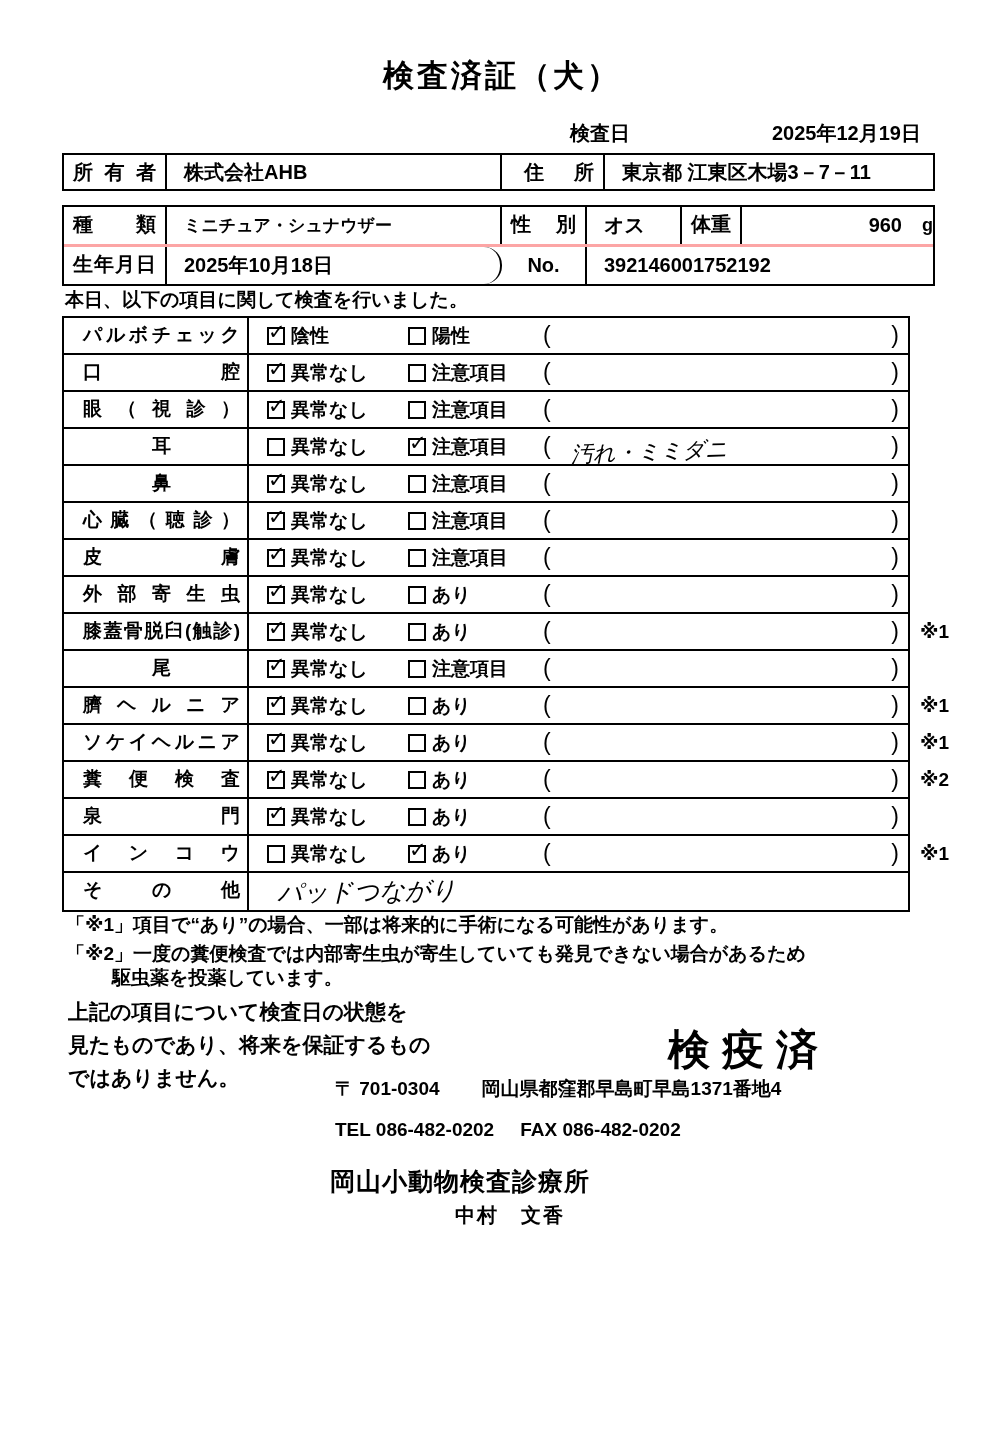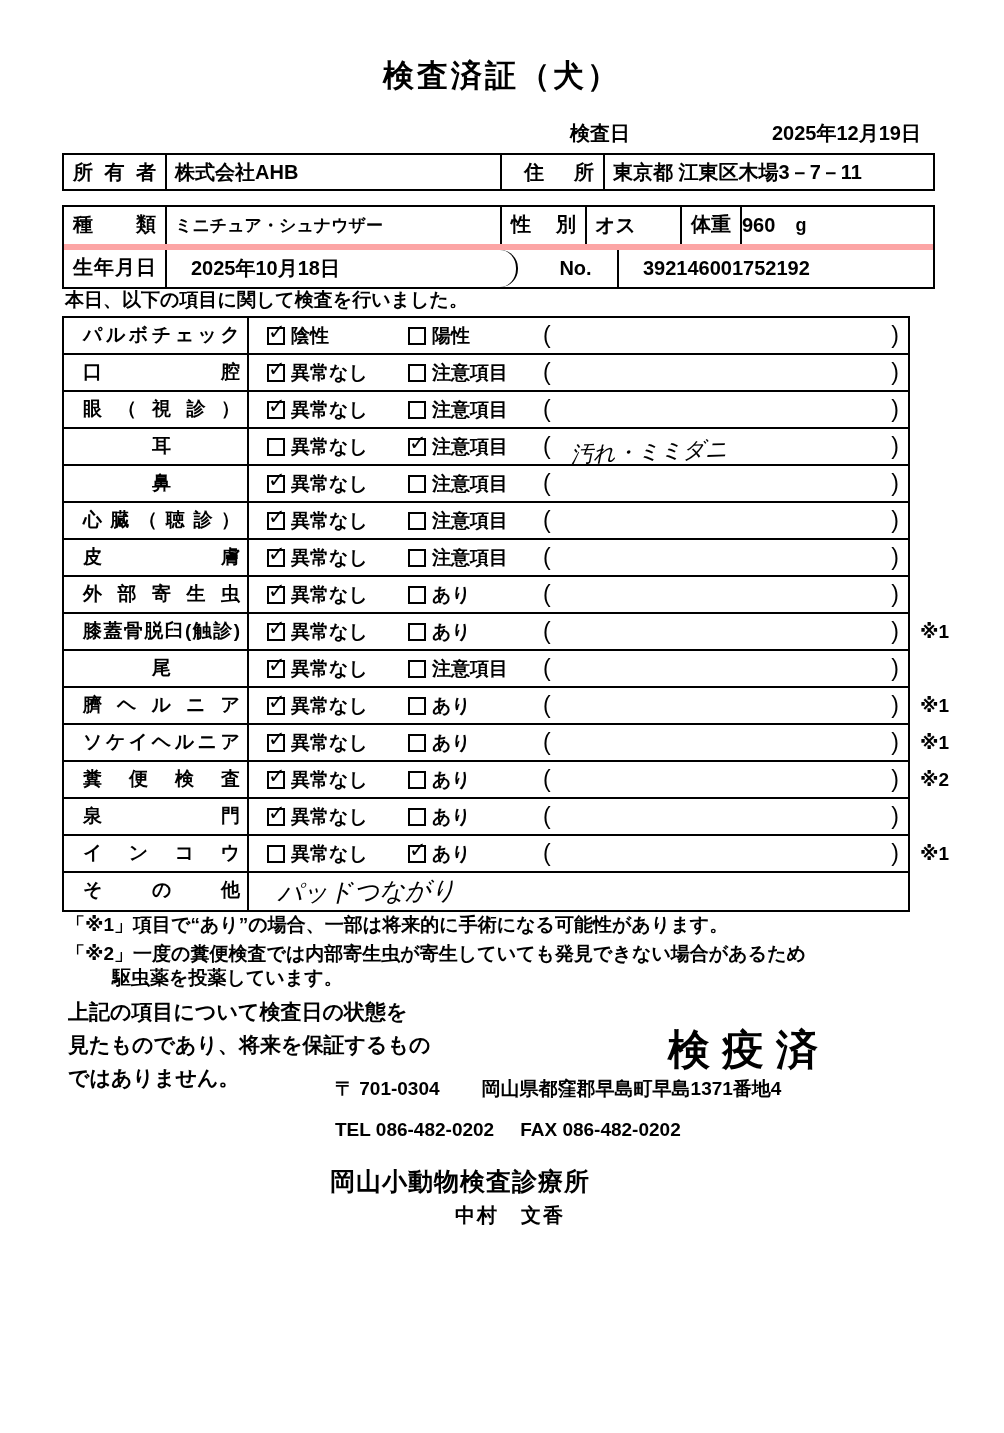--- a/index.html
+++ b/index.html
@@ -9,33 +9,33 @@
   .title{position:absolute;top:55px;left:0;width:100%;text-align:center;
          font-size:31px;font-weight:700;letter-spacing:3px;}
 
   .date-label{position:absolute;left:570px;top:120px;font-size:20px;font-weight:700;}
   .date-value{position:absolute;left:772px;top:120px;font-size:20px;font-weight:700;}
 
   .tbl{position:absolute;left:62px;border:2px solid #000;box-sizing:border-box;}
   .owner-table{top:153px;width:873px;height:38px;display:flex;}
   .pet-table{top:205px;width:873px;}
   .prow{display:flex;height:37px;}
-  .prow + .prow{border-top:6px solid #fca5a5;gap:16px;}
+  .prow + .prow{border-top:3px solid #fca5a5;}
 
   .cell{box-sizing:border-box;border-right:2px solid #000;display:flex;align-items:center;
         font-weight:700;font-size:20px;overflow:hidden;}
   .cell:last-child{border-right:none;}
-  .cell.pad{padding-left:8px;text-align:center;}
+  .cell.pad{padding-left:17px;text-align:center;}
   .cell.center{justify-content:center;}
   .lcell{box-sizing:border-box;border-right:2px solid #000;font-weight:700;font-size:20px;
          padding:0 9px;text-align:justify;text-align-last:justify;overflow:hidden;}
   .owner-table .lcell{line-height:34px;}
   .prow .lcell{line-height:35px;}
   .small-val{font-size:17px;}
-  .weight-cell{padding-right:10px;gap:20px;}
+  .weight-cell{justify-content:flex-end;gap:20px;}
   .weight-unit{font-size:18px;font-weight:700;}
 
   .intro{position:absolute;left:65px;top:287px;font-size:19px;font-weight:700;}
 
   .checklist{position:absolute;left:62px;top:316px;width:848px;border:2px solid #000;box-sizing:border-box;}
   .crow{position:relative;display:flex;height:37px;box-sizing:border-box;border-bottom:2px solid #000;}
   .crow:last-child{border-bottom:none;}
   .clabel{width:173px;box-sizing:border-box;border-right:2px solid #000;padding:0 7px;
           font-size:19px;font-weight:700;line-height:33px;text-align:justify;text-align-last:justify;overflow:hidden;margin-left:12px;}
   .clabel.single{text-align:center;text-align-last:center;}

